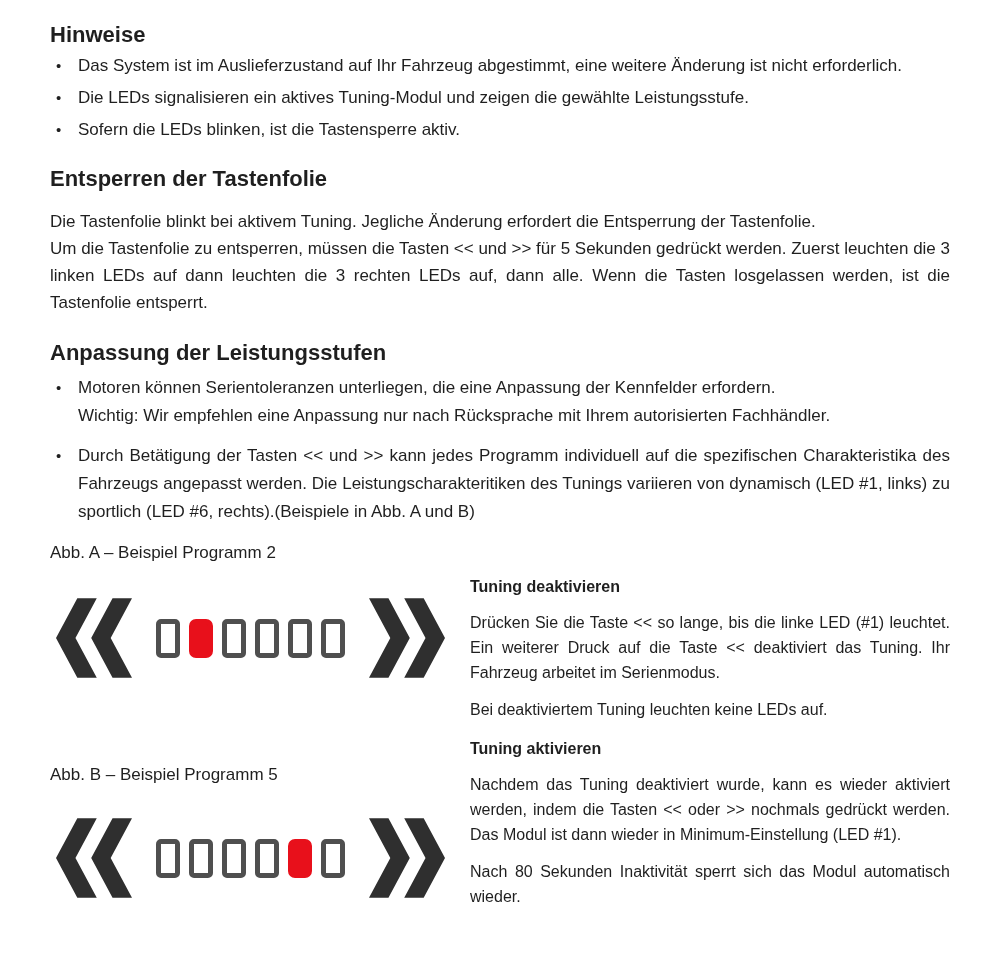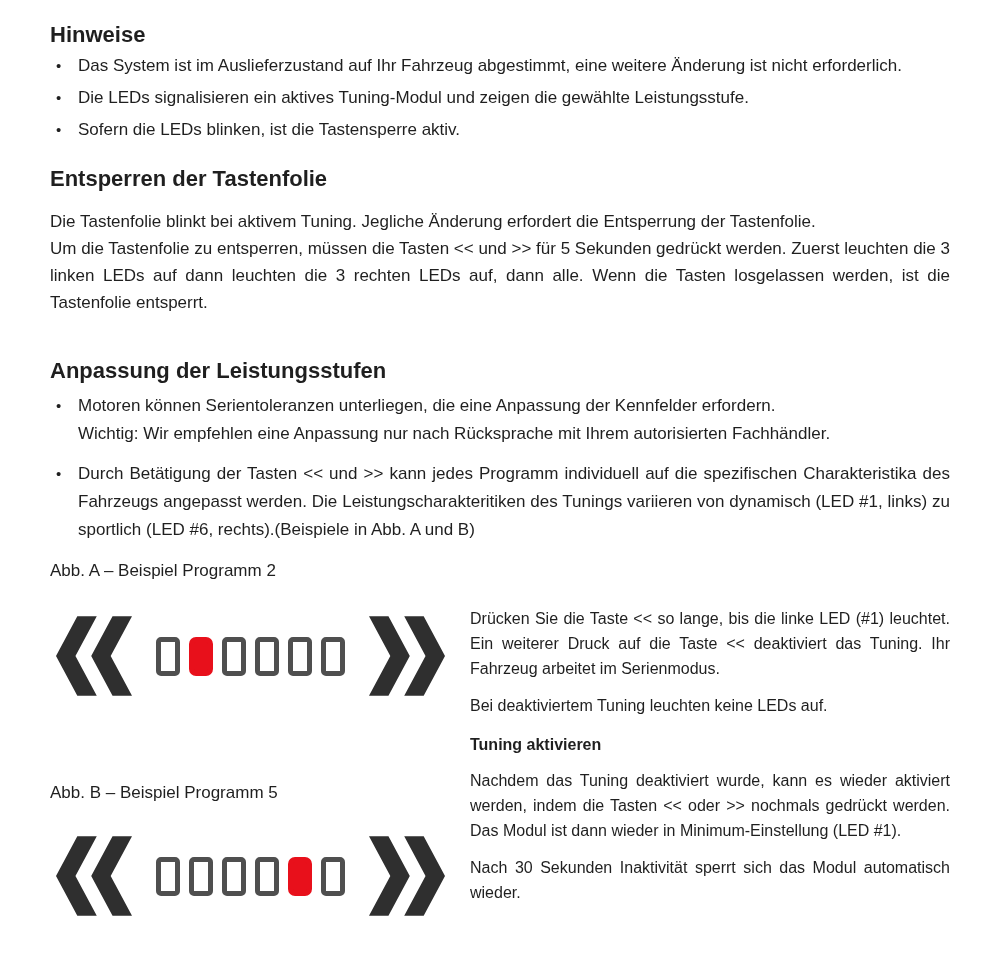--- a/index.html
+++ b/index.html
@@ -11,21 +11,21 @@
     font-size: 17px;
     overflow: hidden;
   }
   .page { padding: 24px 50px 0 50px; }
 
   .h-main {
     font-size: 22px; font-weight: bold;
     margin: 0; line-height: 22px;
   }
   .gap-sec { margin-top: 24px; }
-  .gap-sec2 { margin-top: 44px; }
+  .gap-sec2 { margin-top: 26px; }
 
   ul.blist { list-style: none; margin: 6px 0 0 0; padding: 0; }
   ul.blist li { display: flex; margin-top: 4px; }
   ul.blist li:first-child { margin-top: 0; }
   .bullet {
     flex: 0 0 28px; padding-left: 6px; box-sizing: border-box;
     line-height: 28px; font-size: 15px;
   }
   .li-text { flex: 1; line-height: 28px; text-align: justify; }
   .li-text.no-just { text-align: left; }
@@ -150,22 +150,23 @@
             <div class="led"></div>
           </div>
         <svg class="chev flip" viewBox="0 0 82 86" width="76" height="80" aria-hidden="true">
           <polygon points="44,0 23,0 0,43 23,86 44,86 21,43"></polygon>
           <polygon points="82,0 61,0 38,43 61,86 82,86 59,43"></polygon>
         </svg>
       </div>
     </div>
 
     <div class="col-right">
+      <h3 class="h-right">Tuning deaktivieren</h3>
       <p class="rpara"><span>Drücken Sie die </span><b>Taste &lt;&lt;</b><span> so lange, bis die linke LED (#1) leuchtet. Ein weiterer Druck auf die </span><b>Taste &lt;&lt;</b><span> deaktiviert das Tuning. Ihr Fahrzeug arbeitet im Serienmodus.</span></p>
       <p class="rpara">Bei deaktiviertem Tuning leuchten keine LEDs auf.</p>
 
       <h3 class="h-right second">Tuning aktivieren</h3>
       <p class="rpara"><span>Nachdem das Tuning deaktiviert wurde, kann es wieder aktiviert werden, indem die </span><b>Tasten &lt;&lt; oder &gt;&gt;</b><span> nochmals gedrückt werden. Das Modul ist dann wieder in Minimum-Einstellung (LED #1).</span></p>
-      <p class="rpara">Nach 30 Sekunden Inaktivität sperrt sich das Modul automatisch wieder.</p>
+      <p class="rpara">Nach 80 Sekunden Inaktivität sperrt sich das Modul automatisch wieder.</p>
     </div>
 
   </div>
 </div>
 
 </body></html>

